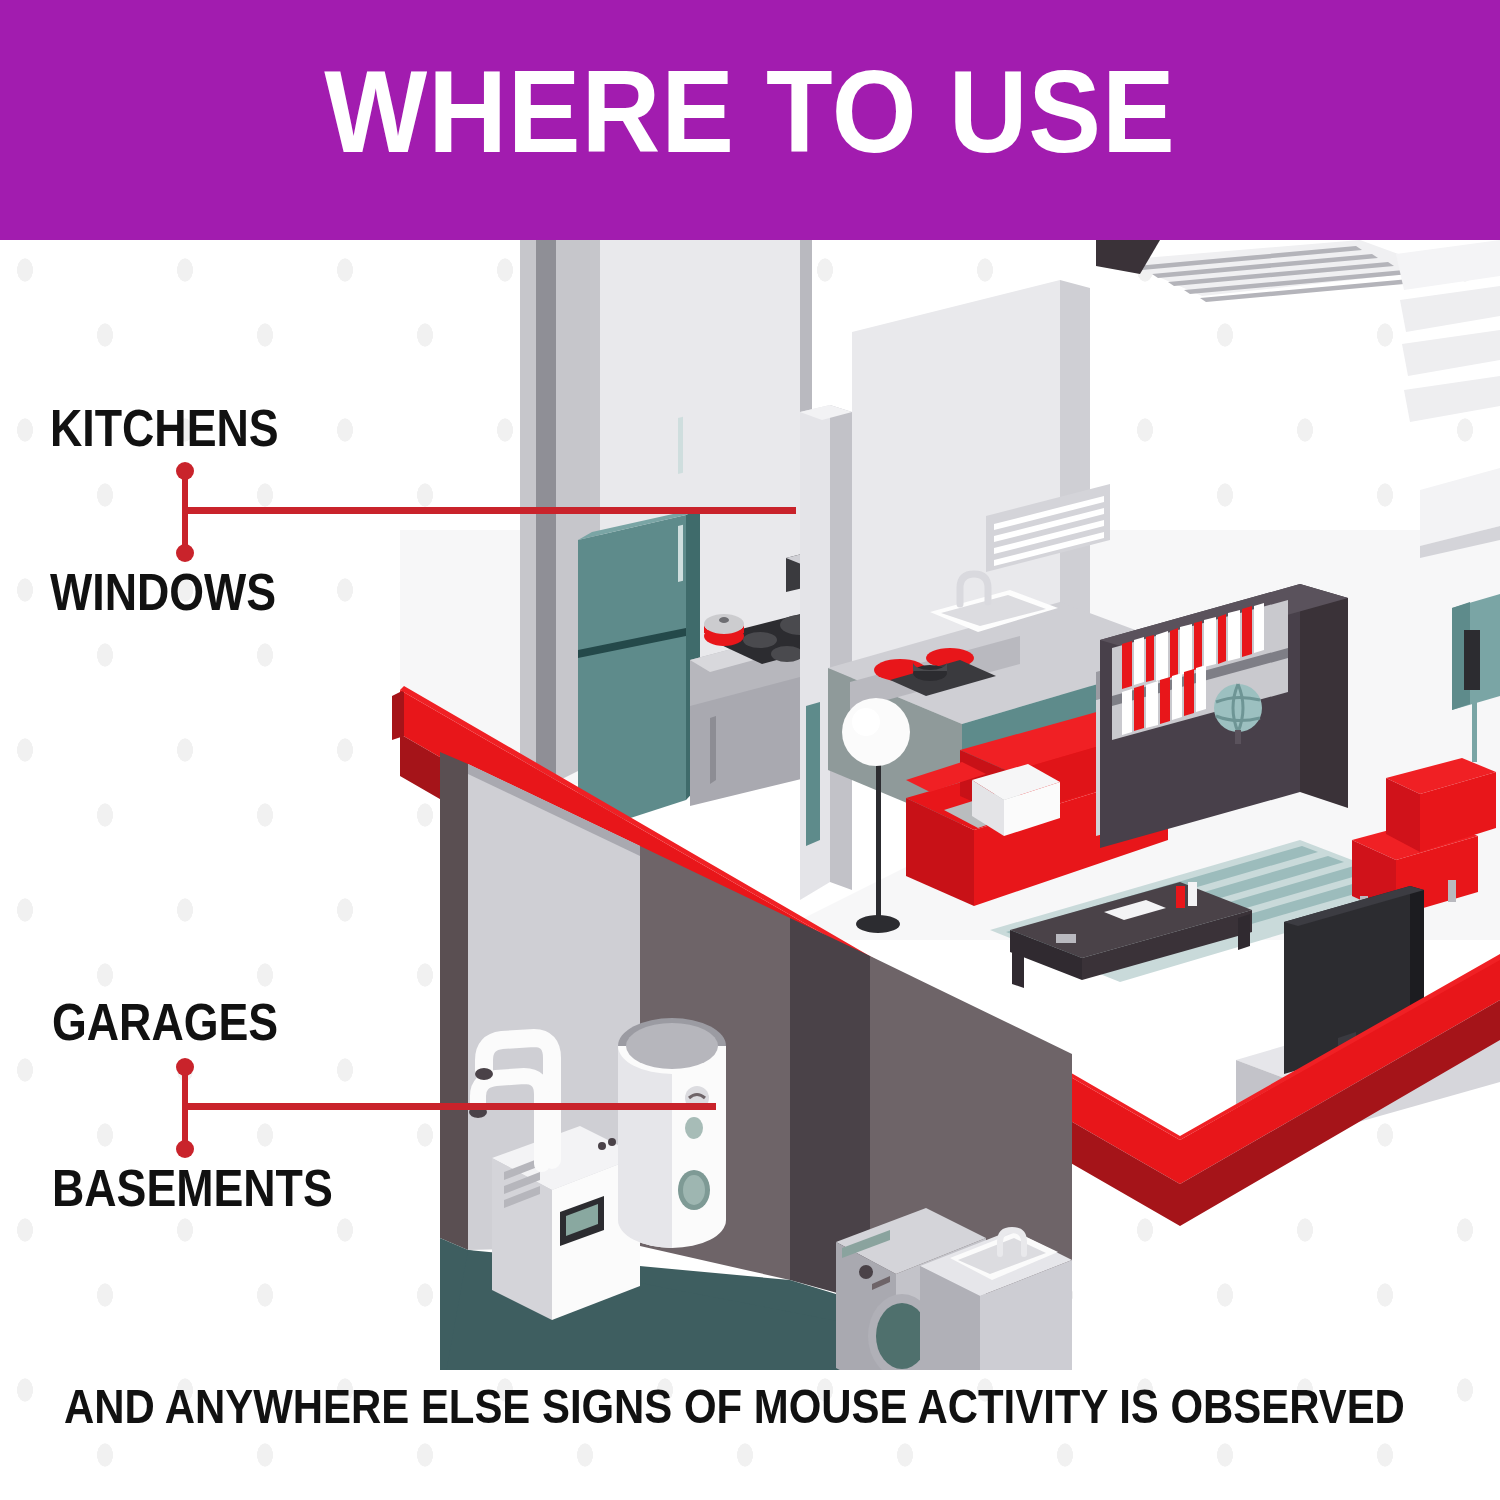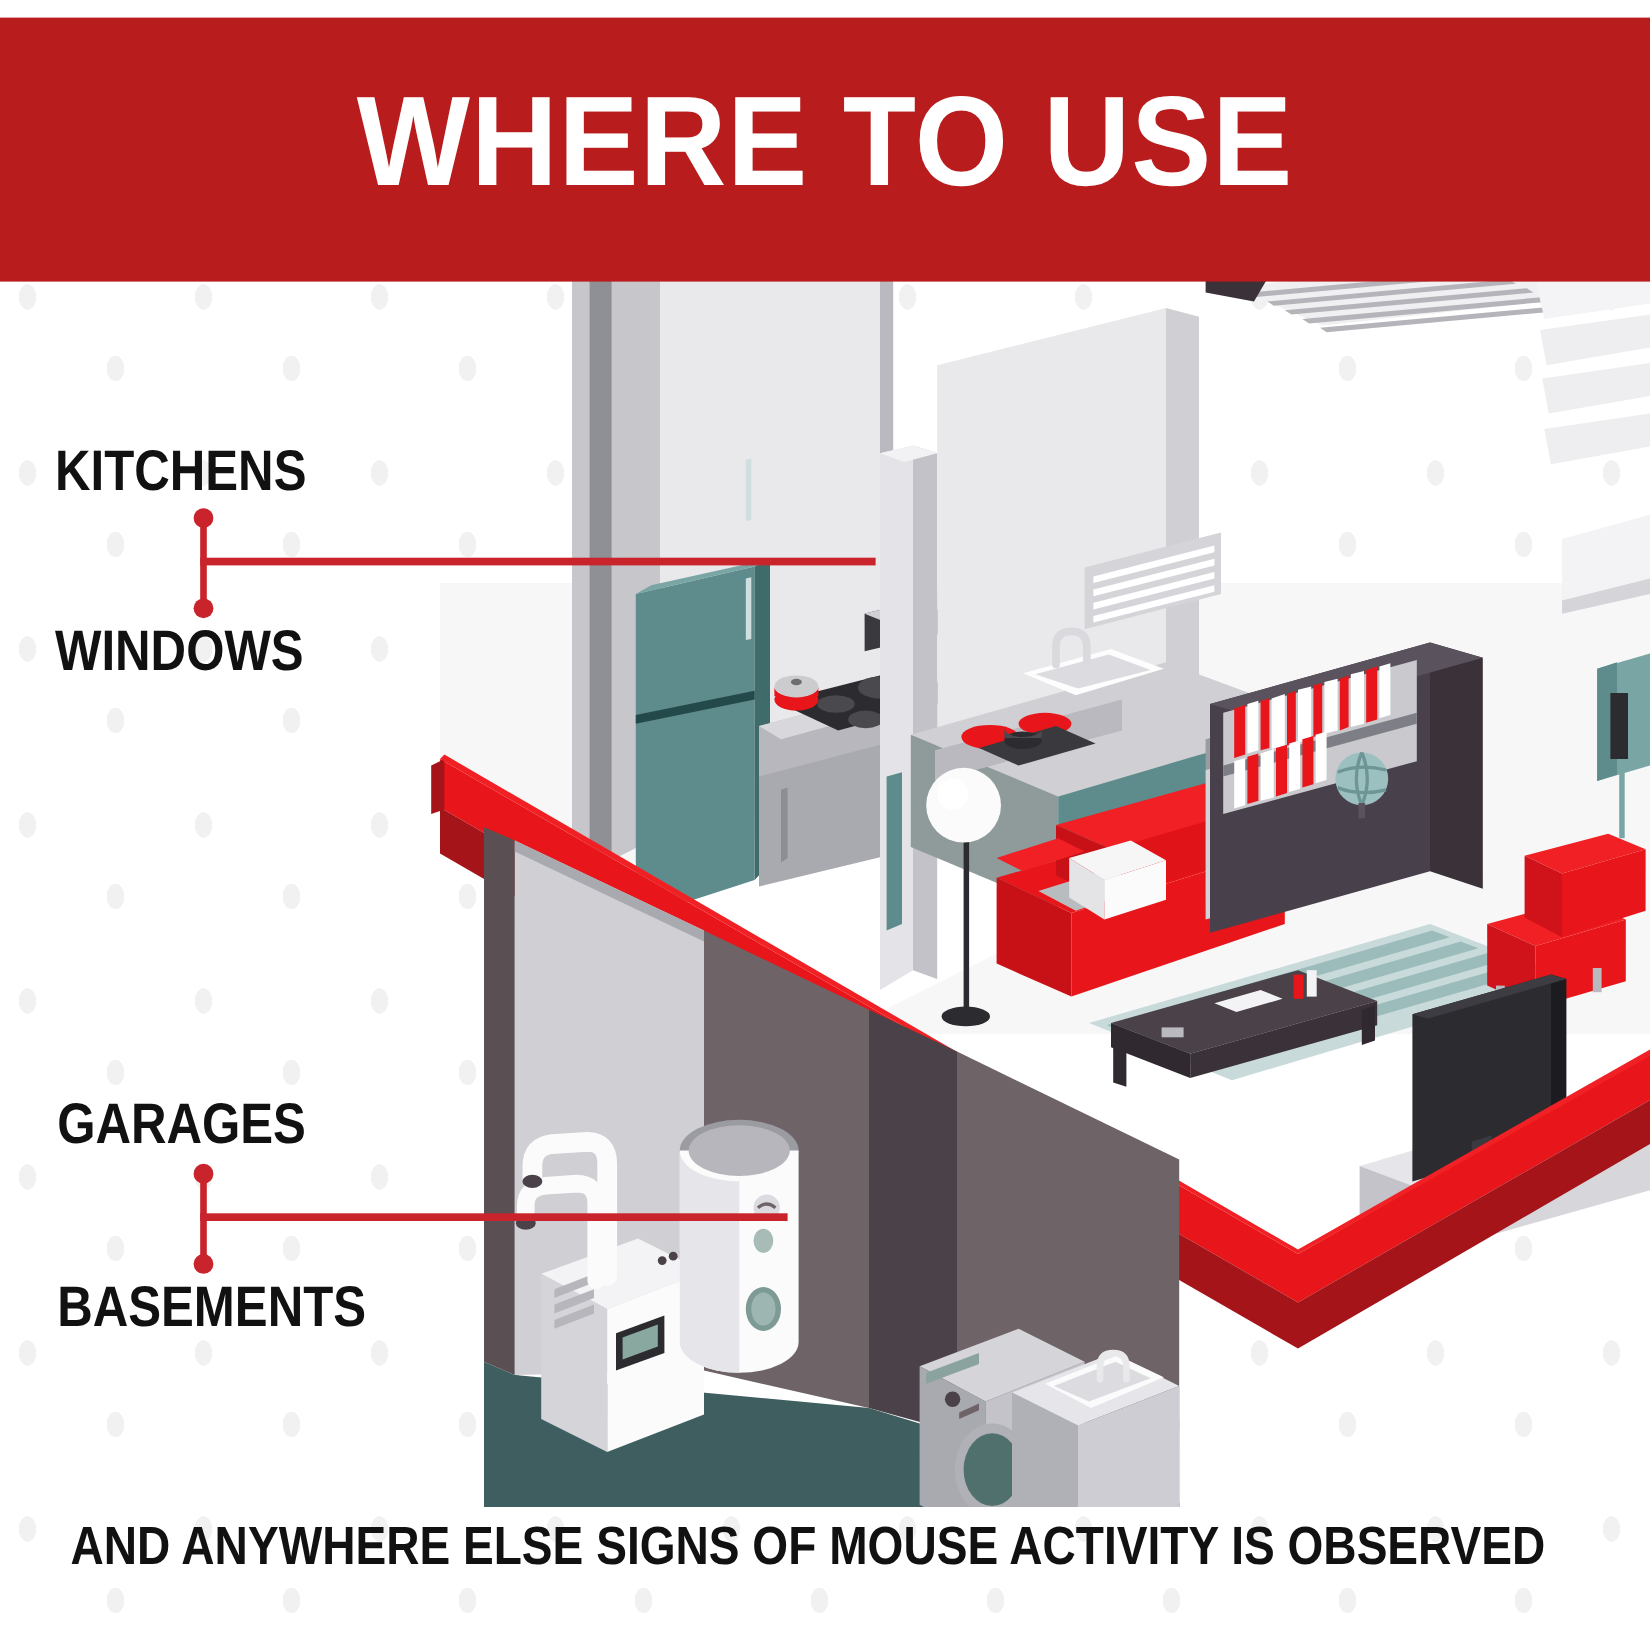--- a/index.html
+++ b/index.html
@@ -17,22 +17,22 @@
     position:absolute; left:0; top:240px; width:1500px; height:1260px;
     background-image:
       radial-gradient(ellipse 13px 19px at 25px 30px, #f1f1f1 0 60%, transparent 62%),
       radial-gradient(ellipse 13px 19px at 105px 95px, #f1f1f1 0 60%, transparent 62%);
     background-size:160px 160px, 160px 160px;
     z-index:0;
   }
 
   
   #header{
-    position:absolute; left:0; top:16px; width:1500px; height:240px;
-    background:#b91c1c; z-index:40;
+    position:absolute; left:0; top:0; width:1500px; height:240px;
+    background:#a21caf; z-index:40;
   }
   #header-title{
     position:absolute; left:0; top:0; width:1500px; height:240px;
     display:flex; align-items:center; justify-content:center;
     color:#ffffff;
     font-size:116px; font-weight:bold;
     letter-spacing:1px;
     transform:scaleX(0.94);
     text-align:center;
     line-height:1;

